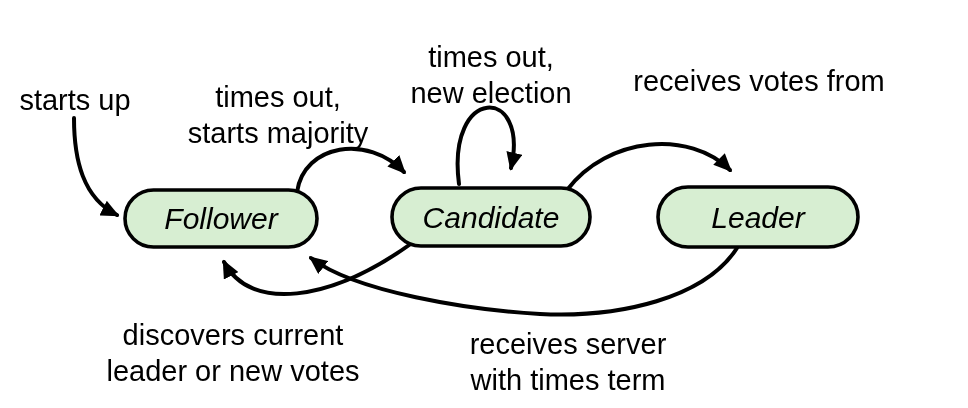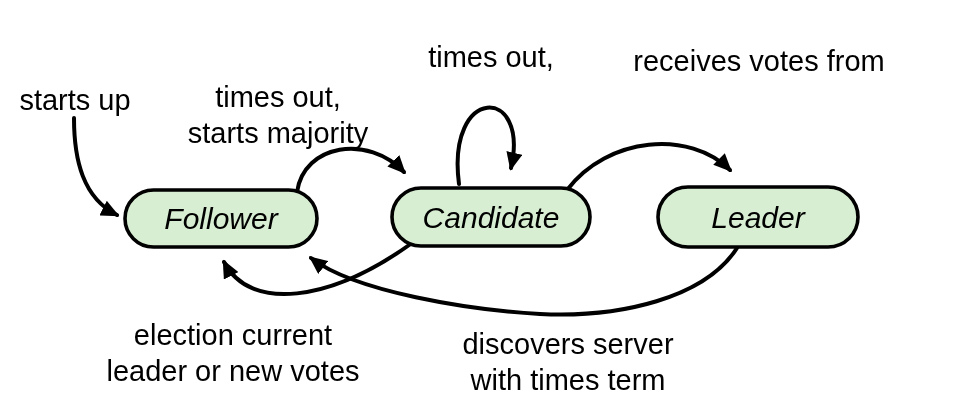--- a/index.html
+++ b/index.html
@@ -75,29 +75,30 @@
     <span>starts up</span>
   </div>
 
   <div class="edge-label" style="left:278px; top:79px;">
     <span>times out,</span>
     <span>starts majority</span>
   </div>
 
   <div class="edge-label" style="left:491px; top:39px;">
     <span>times out,</span>
+    <span>new election</span>
   </div>
 
-  <div class="edge-label" style="left:759px; top:43px;">
+  <div class="edge-label" style="left:759px; top:63px;">
     <span>receives votes from</span>
   </div>
 
   <div class="edge-label" style="left:233px; top:317px;">
-    <span>election current</span>
+    <span>discovers current</span>
     <span>leader or new votes</span>
   </div>
 
   <div class="edge-label" style="left:568px; top:326px;">
-    <span>discovers server</span>
+    <span>receives server</span>
     <span>with times term</span>
   </div>
 
 </div>
 
 </body></html>

